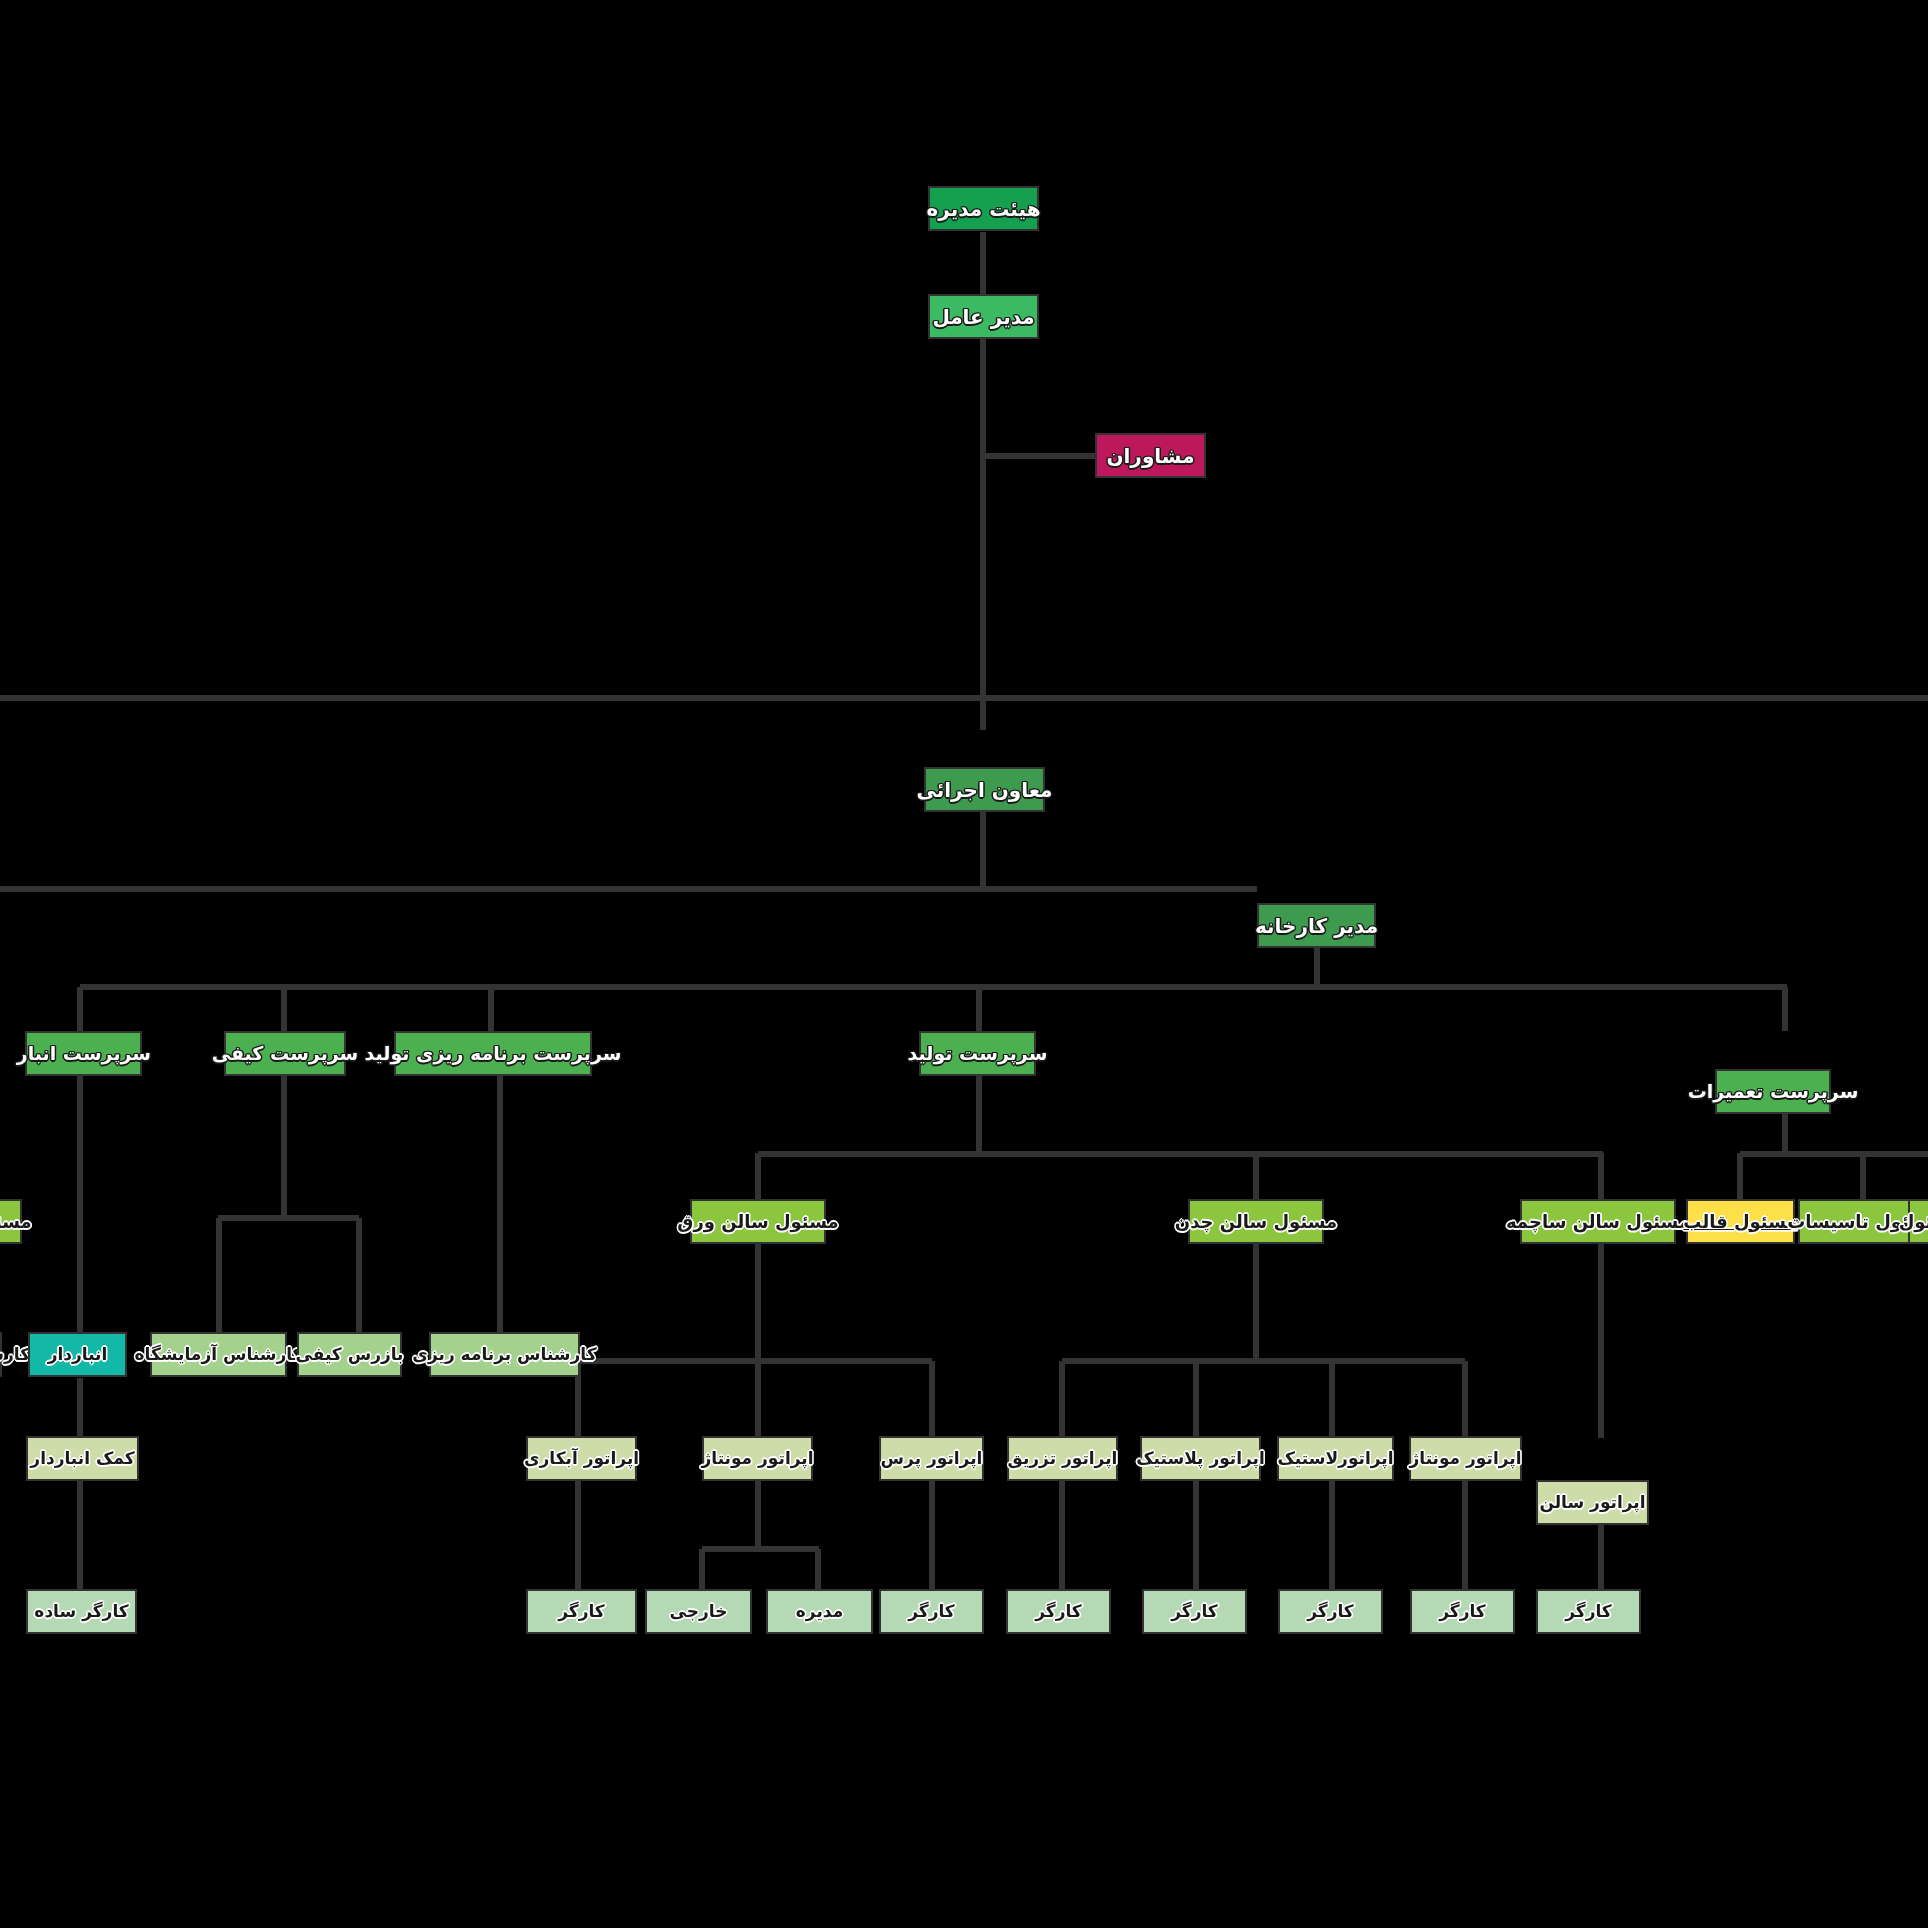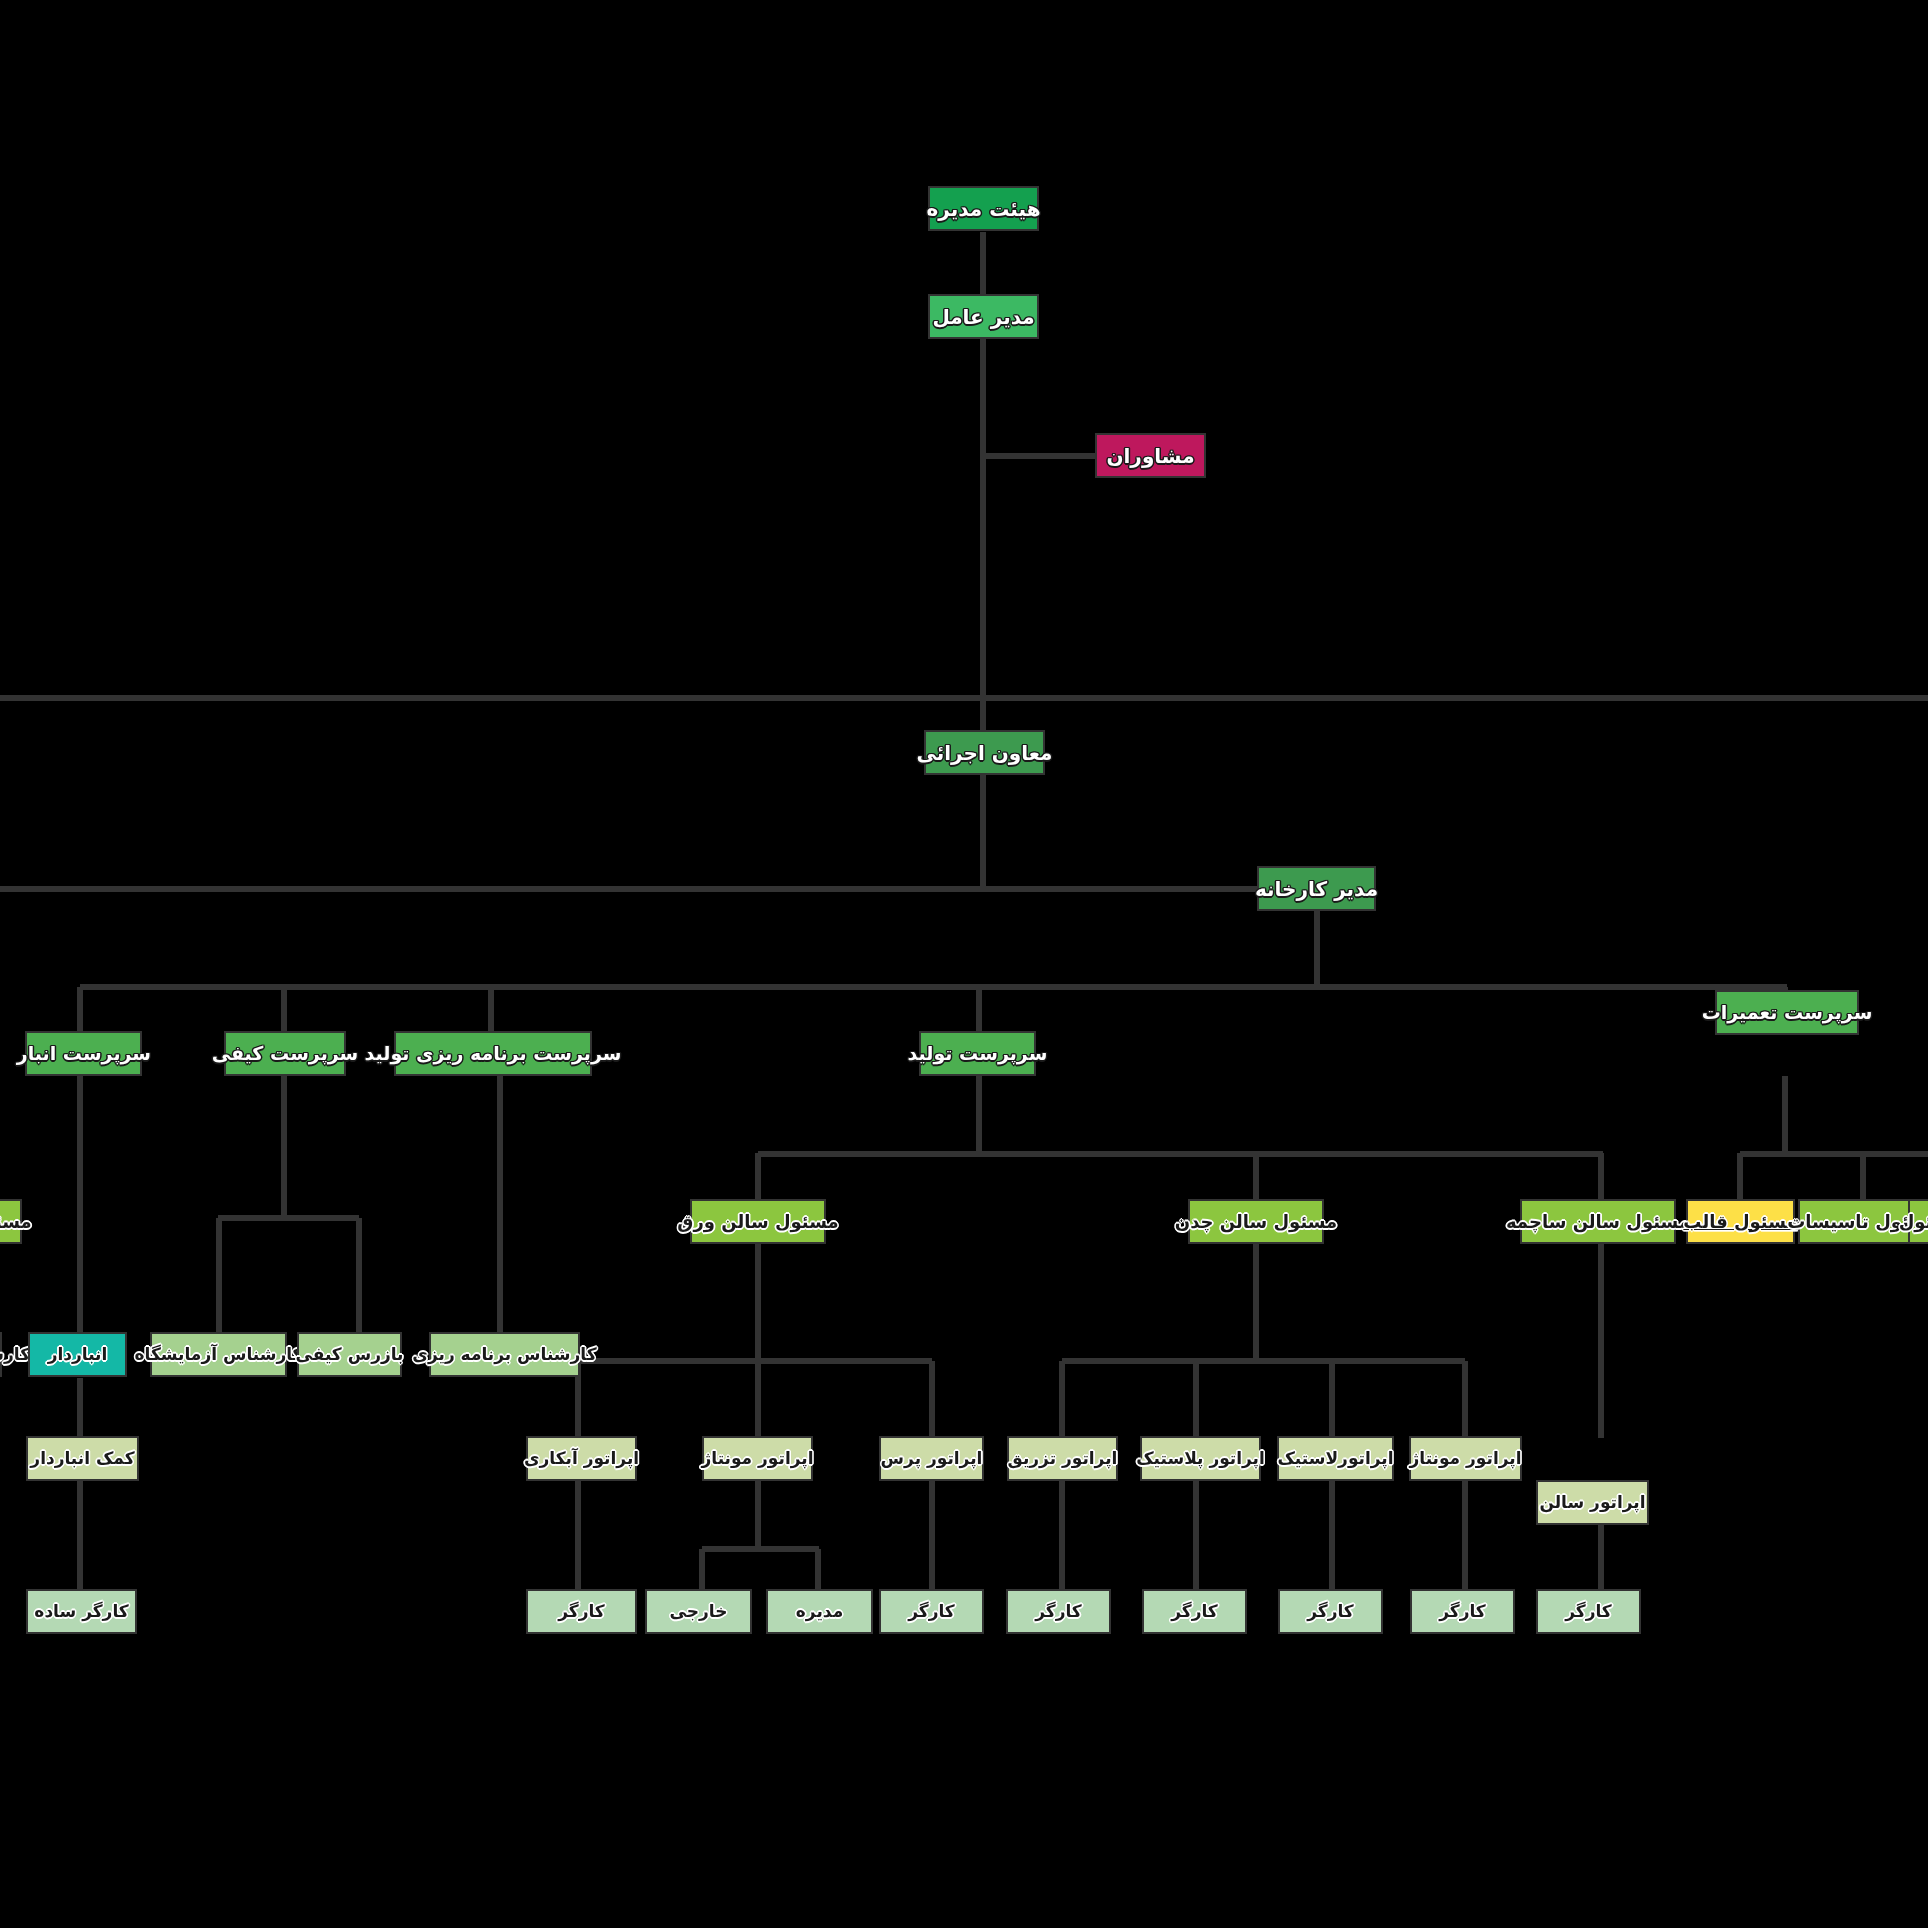--- a/index.html
+++ b/index.html
@@ -35,21 +35,21 @@
        1px 1px 0 #ffffff, -1px -1px 0 #ffffff,
        1px -1px 0 #ffffff, -1px 1px 0 #ffffff;
     color: #1a1a1a;
     direction: rtl;
     unicode-bidi: embed;
   }
   
   .lvl-0 { background: #14a04f; }
   .lvl-1 { background: #3cb963; }
   .lvl-2 { background: #2f9e6a; }
-  .lvl-3 { background: #3d9a4f; }
+  .lvl-3 { background: #3d9a4f; margin-top: 37px; }
   .lvl-4 { background: #4caf50; }
   .lvl-5 { background: #8cc63f; }
   .lvl-6 { background: #a5d18f; }
   .lvl-7 { background: #cddca8; text-align: center; }
   .lvl-8 { background: #b4d9b4; }
 
   
   .white-text {
     color: #ffffff;
     text-shadow:
@@ -153,21 +153,21 @@
     </div>
     <div class="node lvl-4 white-text" style="left: 224px; top: 1031px; width: 122px; height: 45px; font-size: 19px; background: rgb(76, 175, 80); border-color: rgb(51, 51, 51);">
       <span class="node-label">سرپرست کیفی</span>
     </div>
     <div class="node lvl-4 white-text" style="left: 394px; top: 1031px; width: 198px; height: 45px; font-size: 19px; background: rgb(76, 175, 80); border-color: rgb(51, 51, 51);">
       <span class="node-label">سرپرست برنامه ریزی تولید</span>
     </div>
     <div class="node lvl-4 white-text" style="left: 919px; top: 1031px; width: 117px; height: 45px; font-size: 19px; background: rgb(76, 175, 80); border-color: rgb(51, 51, 51);">
       <span class="node-label">سرپرست تولید</span>
     </div>
-    <div class="node lvl-4 white-text" style="left: 1715px; top: 990px; width: 144px; height: 45px; font-size: 19px; background: rgb(76, 175, 80); border-color: rgb(51, 51, 51);">
+    <div class="node lvl-4 white-text" style="left: 1715px; top: 1069px; width: 116px; height: 45px; font-size: 19px; background: rgb(76, 175, 80); border-color: rgb(51, 51, 51);">
       <span class="node-label">سرپرست تعمیرات</span>
     </div>
     <div class="node lvl-5 dark-text" style="left: -22.6px; top: 1199px; width: 45px; height: 45px; font-size: 18px; background: rgb(140, 198, 63); border-color: rgb(51, 51, 51);">
       <span class="node-label">مسئول</span>
     </div>
     <div class="node lvl-5 dark-text" style="left: 690px; top: 1199px; width: 136px; height: 45px; font-size: 18px; background: rgb(140, 198, 63); border-color: rgb(51, 51, 51);">
       <span class="node-label">مسئول سالن ورق</span>
     </div>
     <div class="node lvl-5 dark-text" style="left: 1188px; top: 1199px; width: 136px; height: 45px; font-size: 18px; background: rgb(140, 198, 63); border-color: rgb(51, 51, 51);">
       <span class="node-label">مسئول سالن چدن</span>

